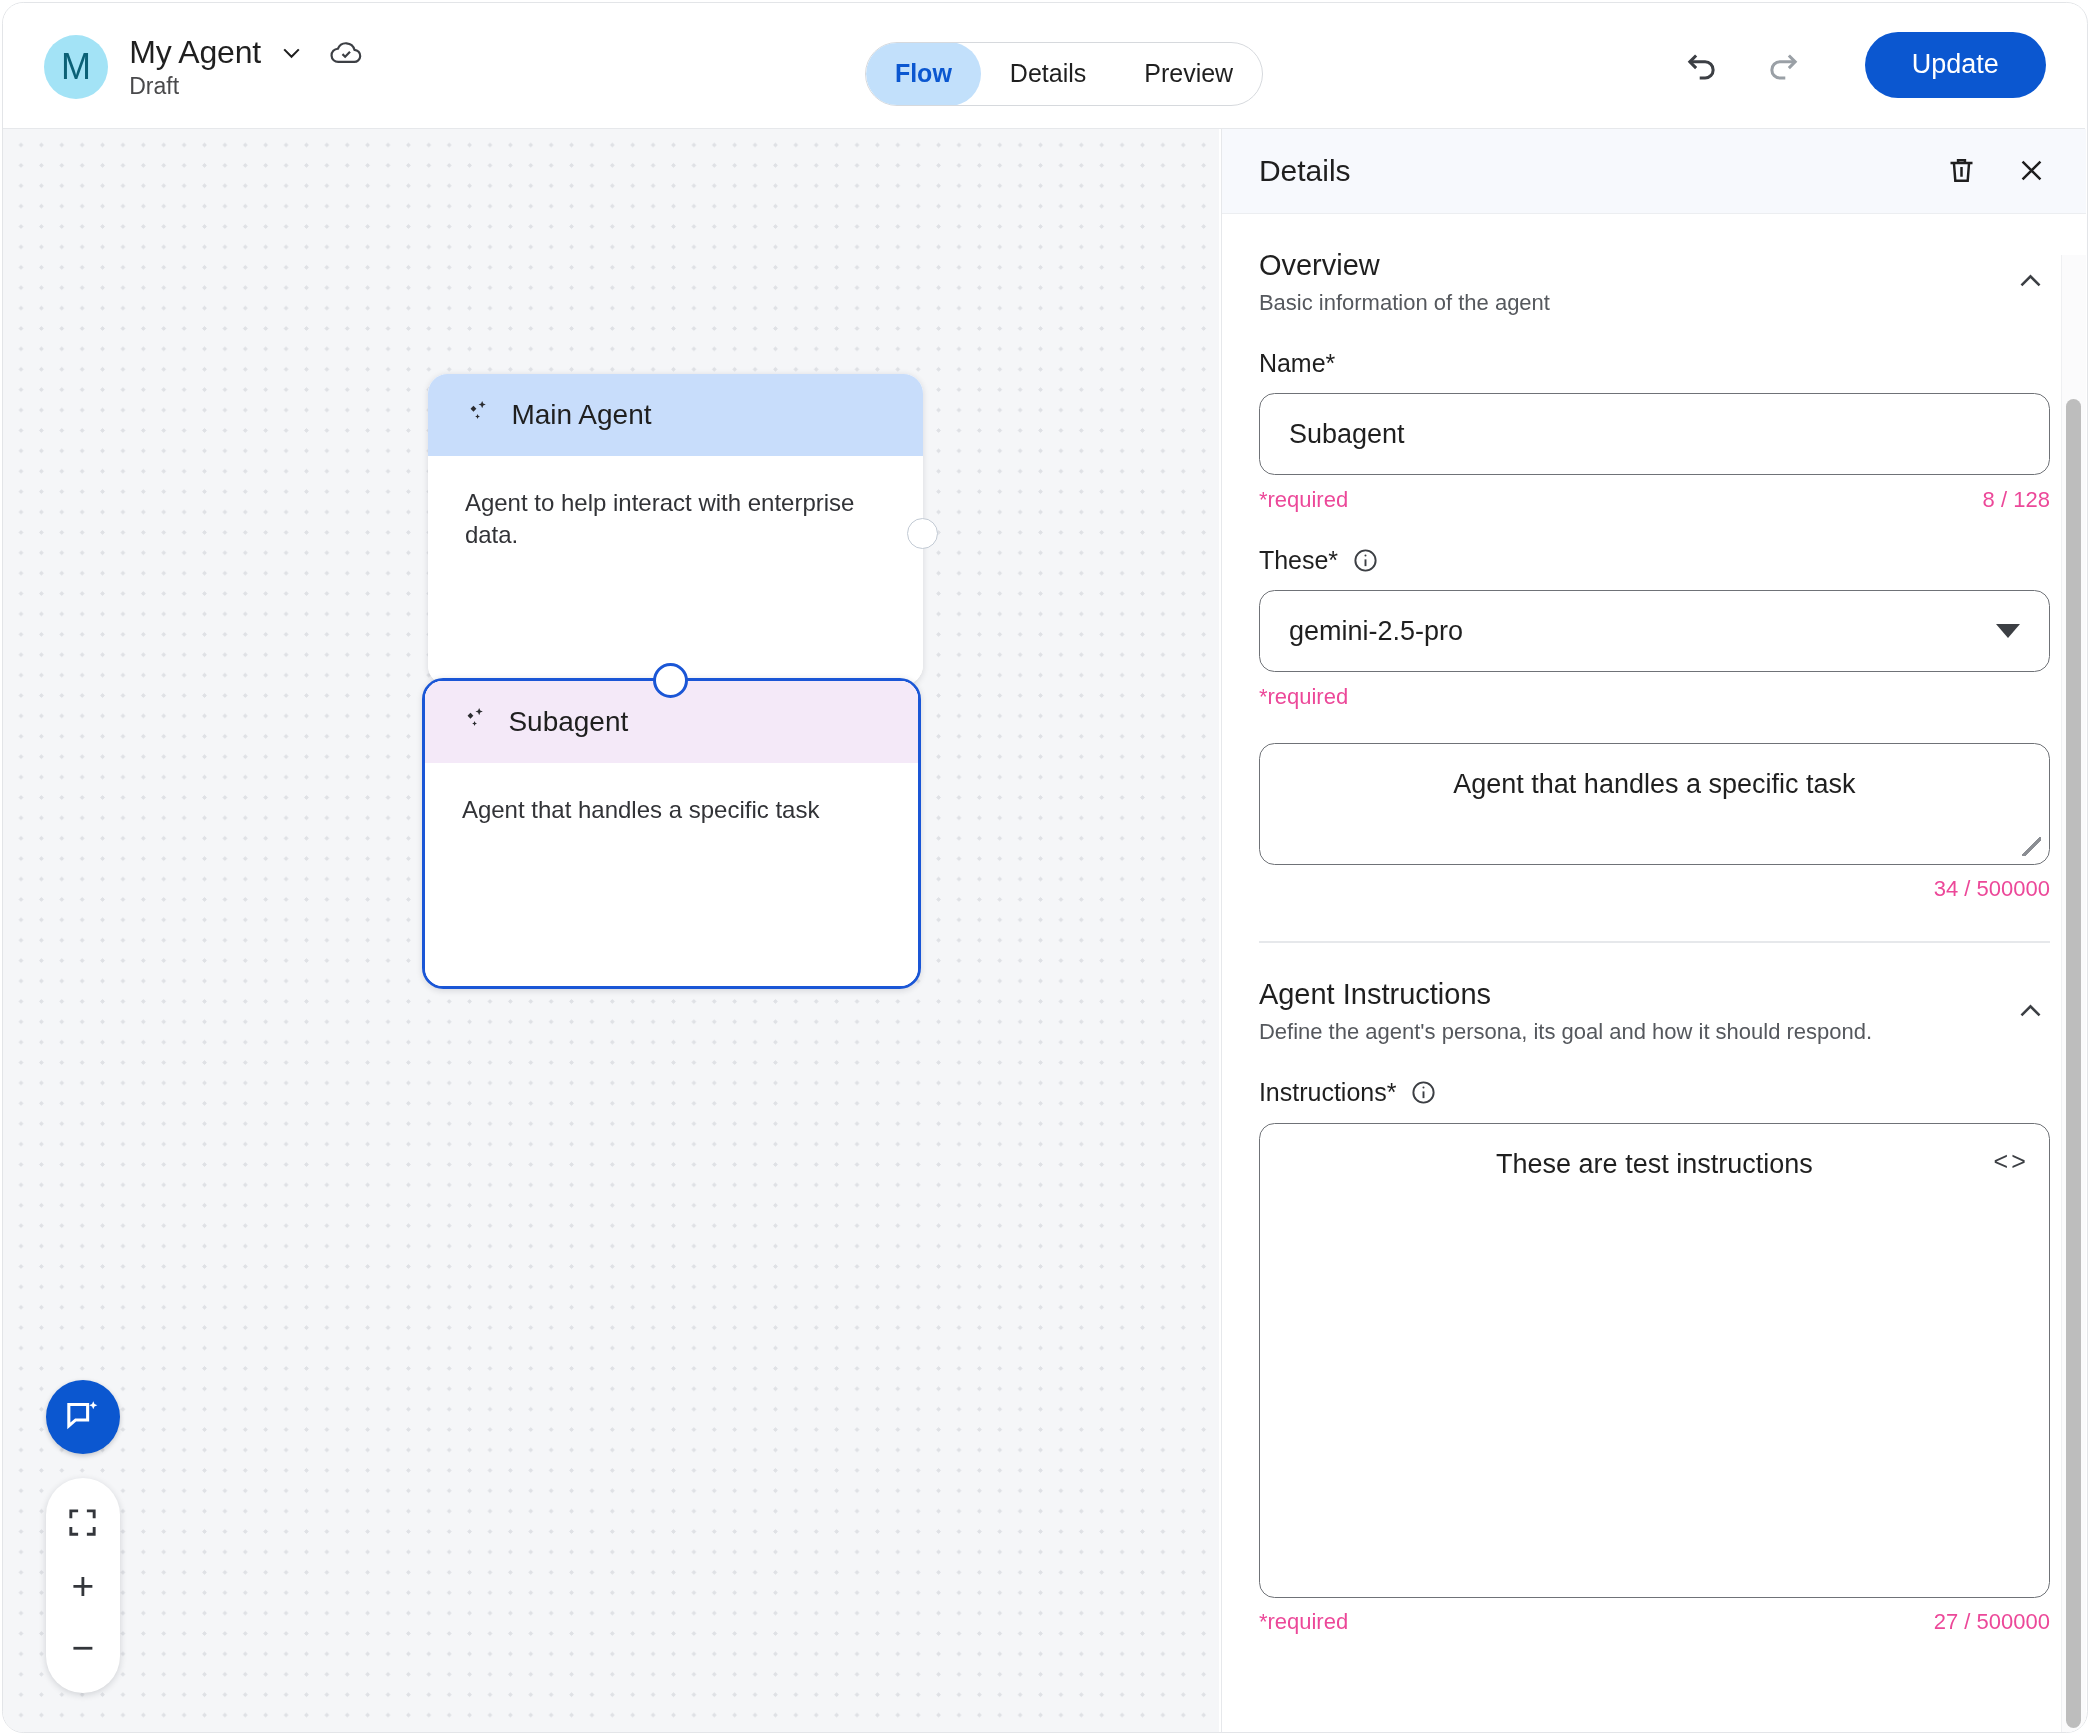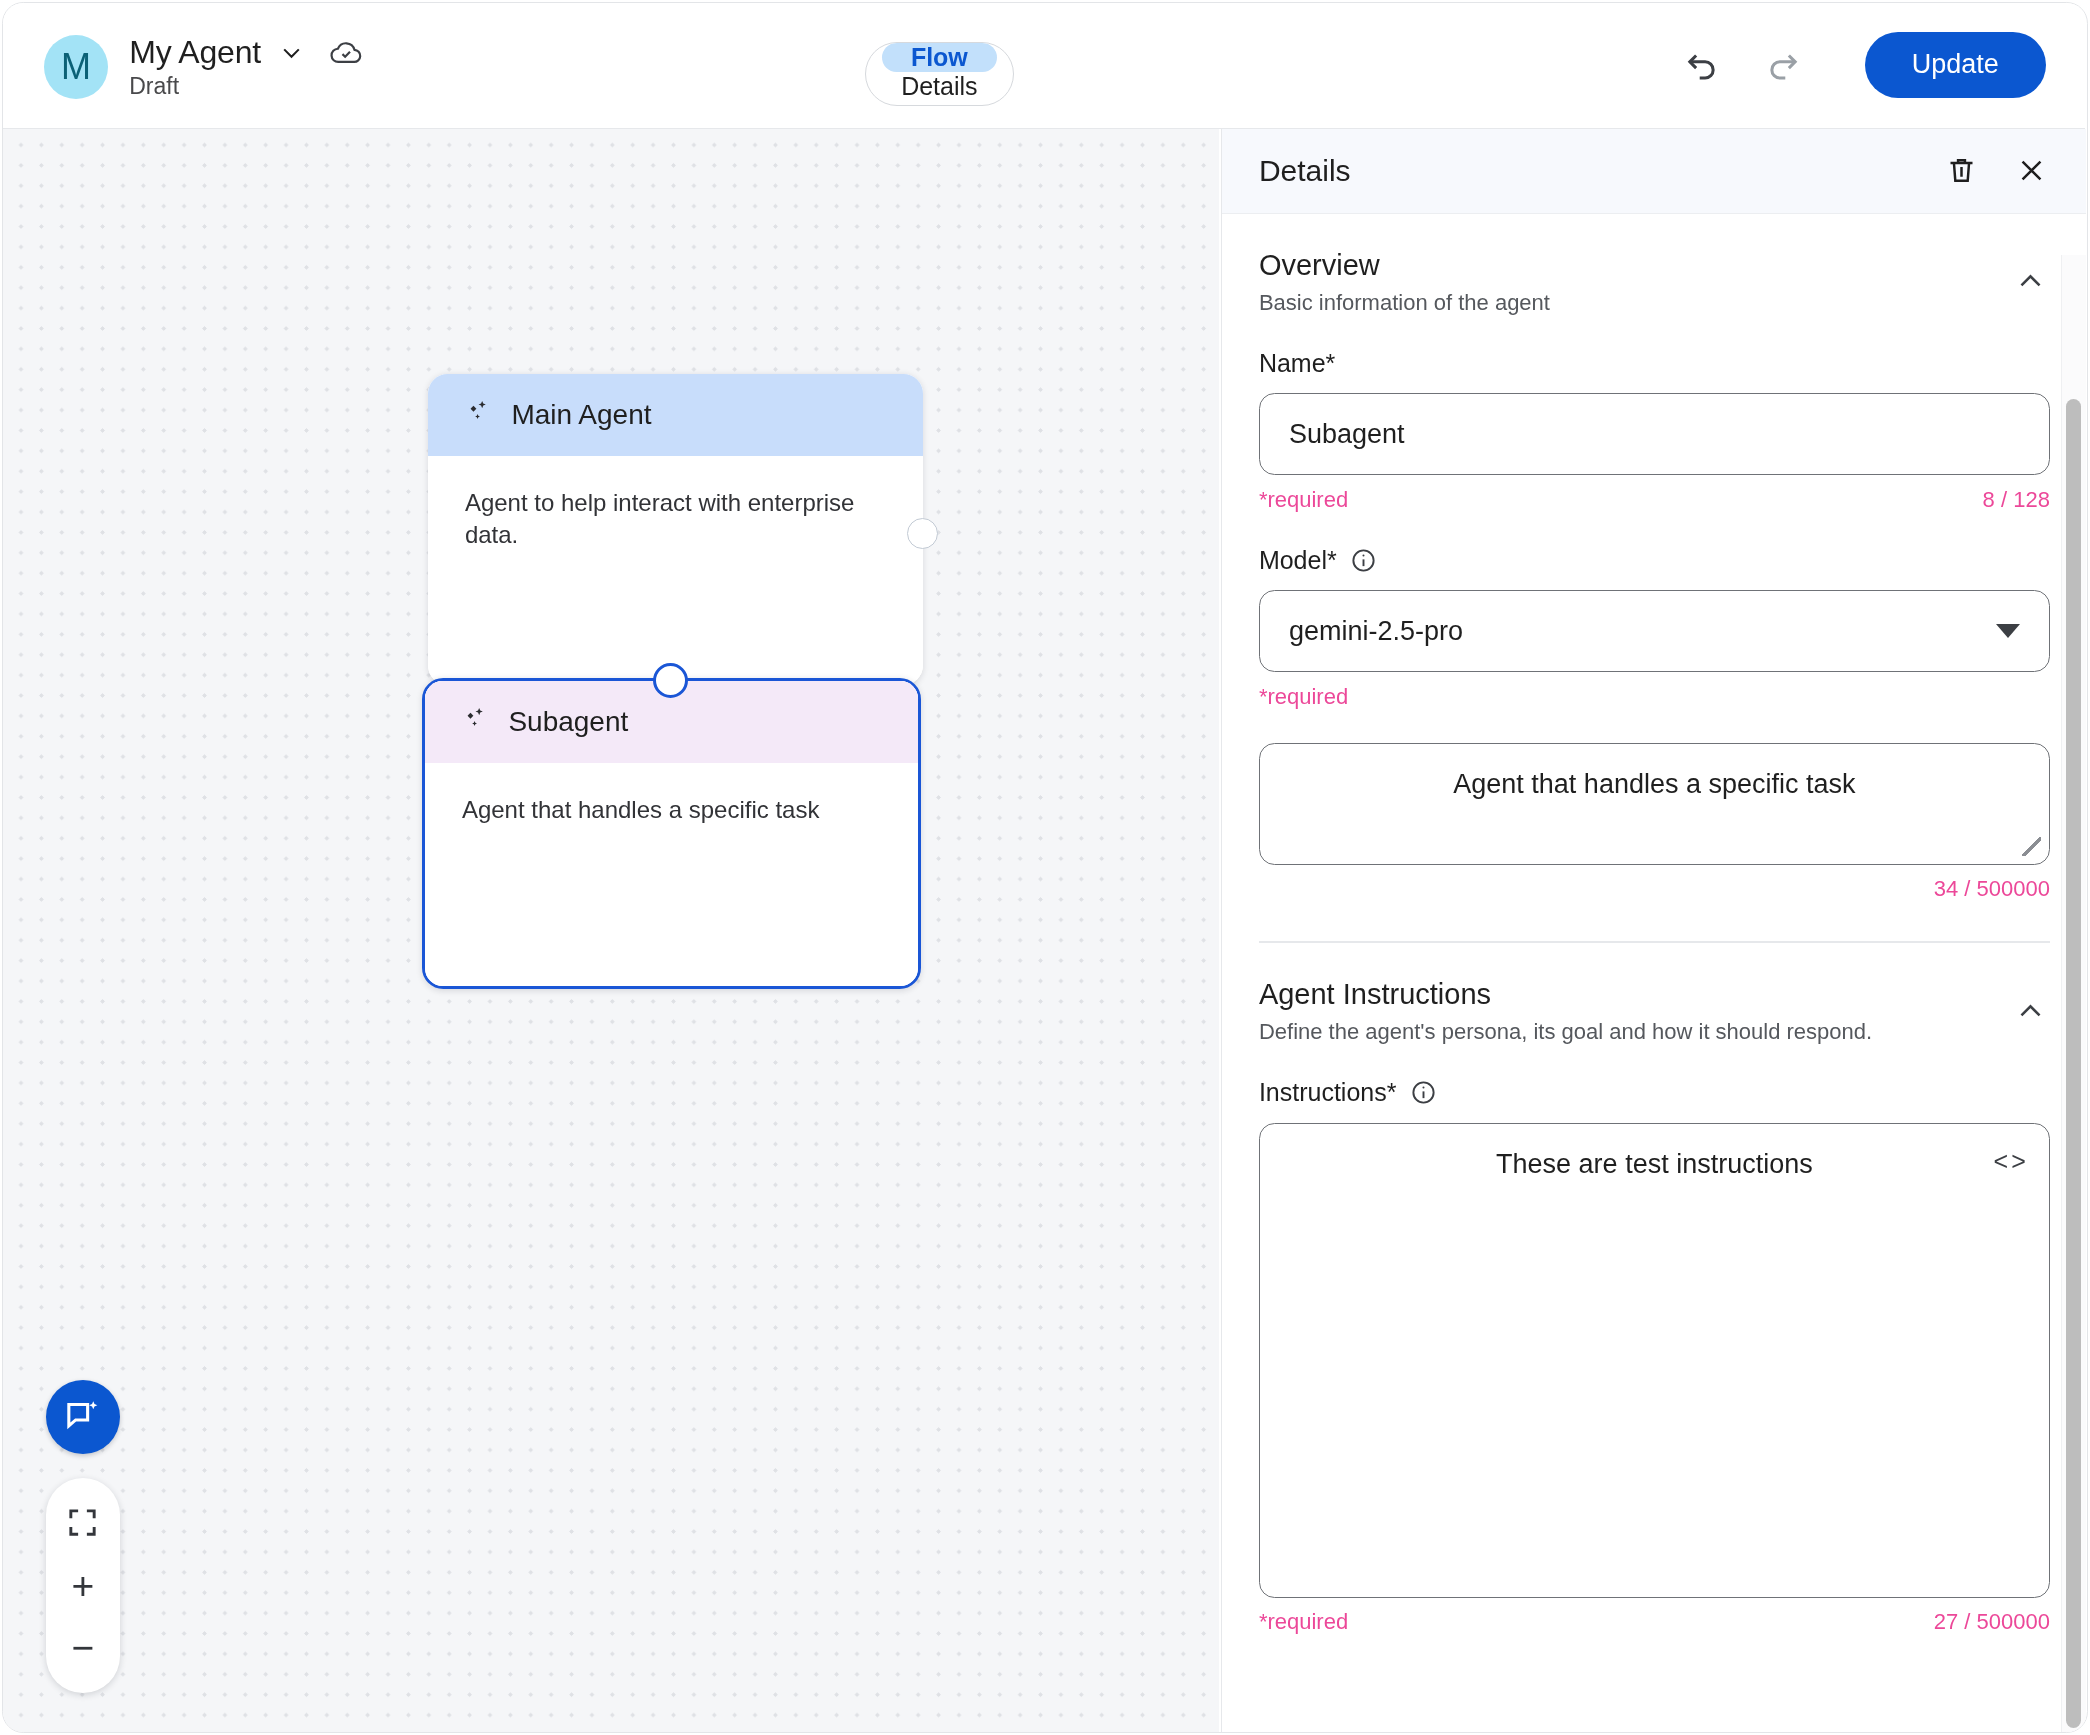--- a/index.html
+++ b/index.html
@@ -46,21 +46,20 @@
 
   
   .tabs {
     position: absolute; left: 862px; top: 39px;
     height: 64px;
     border: 1.9px solid #d6d9dd;
     border-radius: 33px;
     display: flex; align-items: center;
     background: #fff;
     overflow: hidden;
-    flex-direction: column;
   }
   .tab {
     height: 64px; padding: 0 29px;
     display: flex; align-items: center; justify-content: center;
     font-size: 25px; color: #1f1f1f; cursor: pointer;
   }
   .tab.active {
     background: #c2e0fb; color: #0b57d0; font-weight: 700;
     border-radius: 33px;
   }
@@ -413,21 +412,21 @@
         <div class="field-label">Name*</div>
         <div class="input-box">Subagent</div>
         <div class="helper-row">
           <span>*required</span>
           <span>8 / 128</span>
         </div>
       </div>
 
       <div class="field">
         <div class="field-label">
-          <span>Model*</span>
+          <span>These*</span>
           <span class="info-ic">
             <svg width="27" height="27" viewBox="0 0 24 24" fill="none" stroke="#3c3f44" stroke-width="1.7">
               <circle cx="12" cy="12" r="9"></circle>
                 <path d="M12 11v6"></path>
                 <circle cx="12" cy="7.6" r="0.9" fill="#3c3f44" stroke="none"></circle>
             </svg>
           </span>
         </div>
         <div class="input-box select-box">
           <span>gemini-2.5-pro</span>

